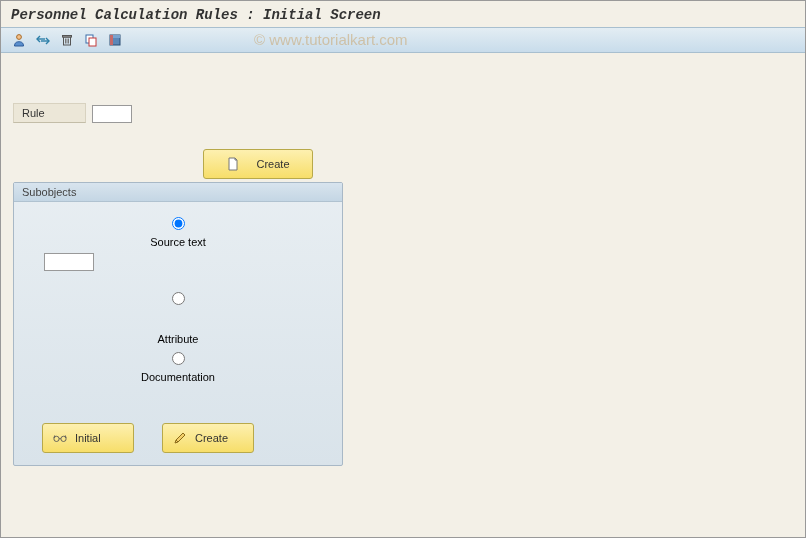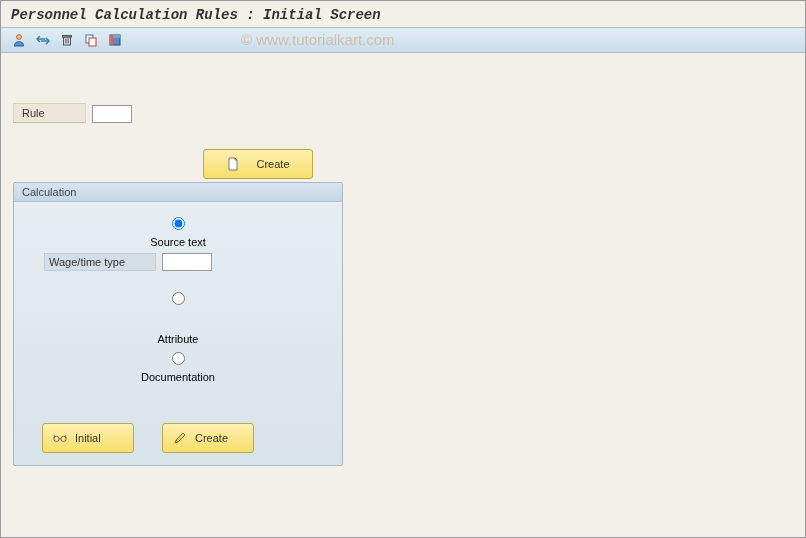--- a/index.html
+++ b/index.html
@@ -142,21 +142,21 @@
     .btn-icon {
       width: 14px;
       height: 14px;
       display: inline-flex;
       align-items: center;
       justify-content: center;
     }
     .watermark {
       position: absolute;
       top: 30px;
-      left: 240px;
+      left: 253px;
       color: rgba(200,150,80,0.45);
       font-size: 15px;
       font-weight: normal;
       pointer-events: none;
       z-index: 10;
     }
   </style>
 </head>
 <body>
 
@@ -216,31 +216,30 @@
         <svg width="12" height="14" viewBox="0 0 12 14">
             <path d="M2 1 H8 L10 3 V13 H2 Z" fill="#fff" stroke="#777"></path>
             <path d="M8 1 V3 H10" fill="none" stroke="#777"></path>
           </svg>
       </span>
       <span>Create</span>
     </button>
   </div>
 
   <div class="panel">
-    <div class="panel-header">Calculation</div>
+    <div class="panel-header">Subobjects</div>
     <div class="panel-body">
 
       <div class="radio-row">
         <input type="radio" name="subobj" checked="" style="">
         <label>Source text</label>
       </div>
 
       <div class="sub-fields">
         <div class="field-row">
-          <span class="field-label">Wage/time type</span>
           <input type="text" class="short w50" value="" style="">
         </div>
       </div>
 
       <div class="radio-row" style="margin-top:19px;gap:28px;">
         <input type="radio" name="subobj" style="">
         <label>Attribute</label>
       </div>
 
       <div class="radio-row">

